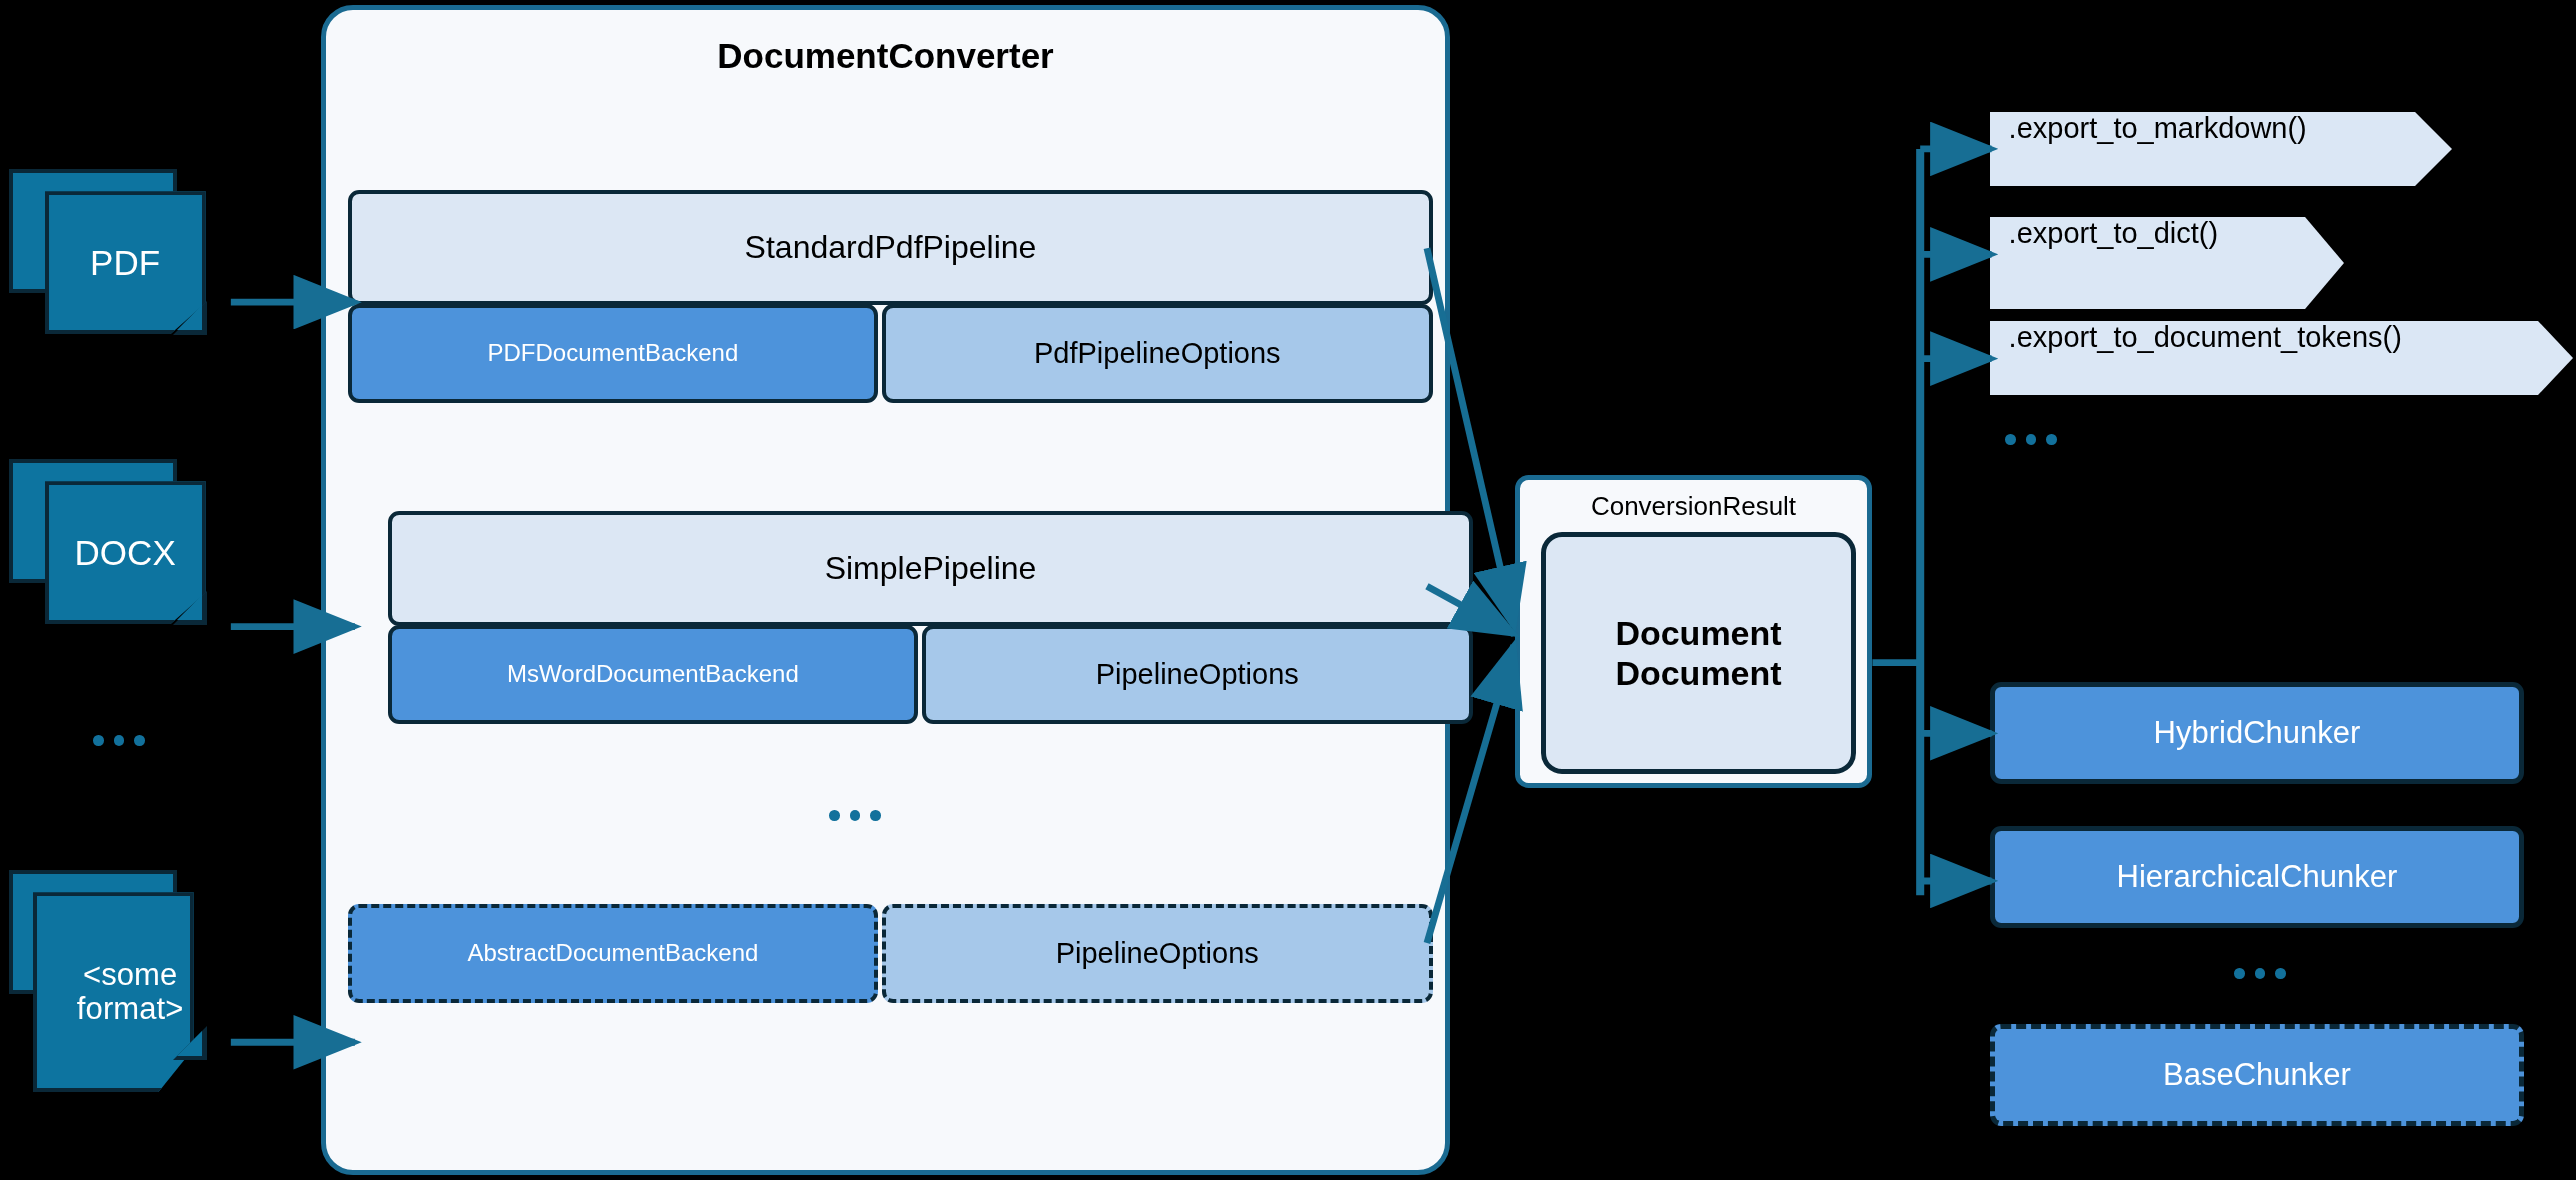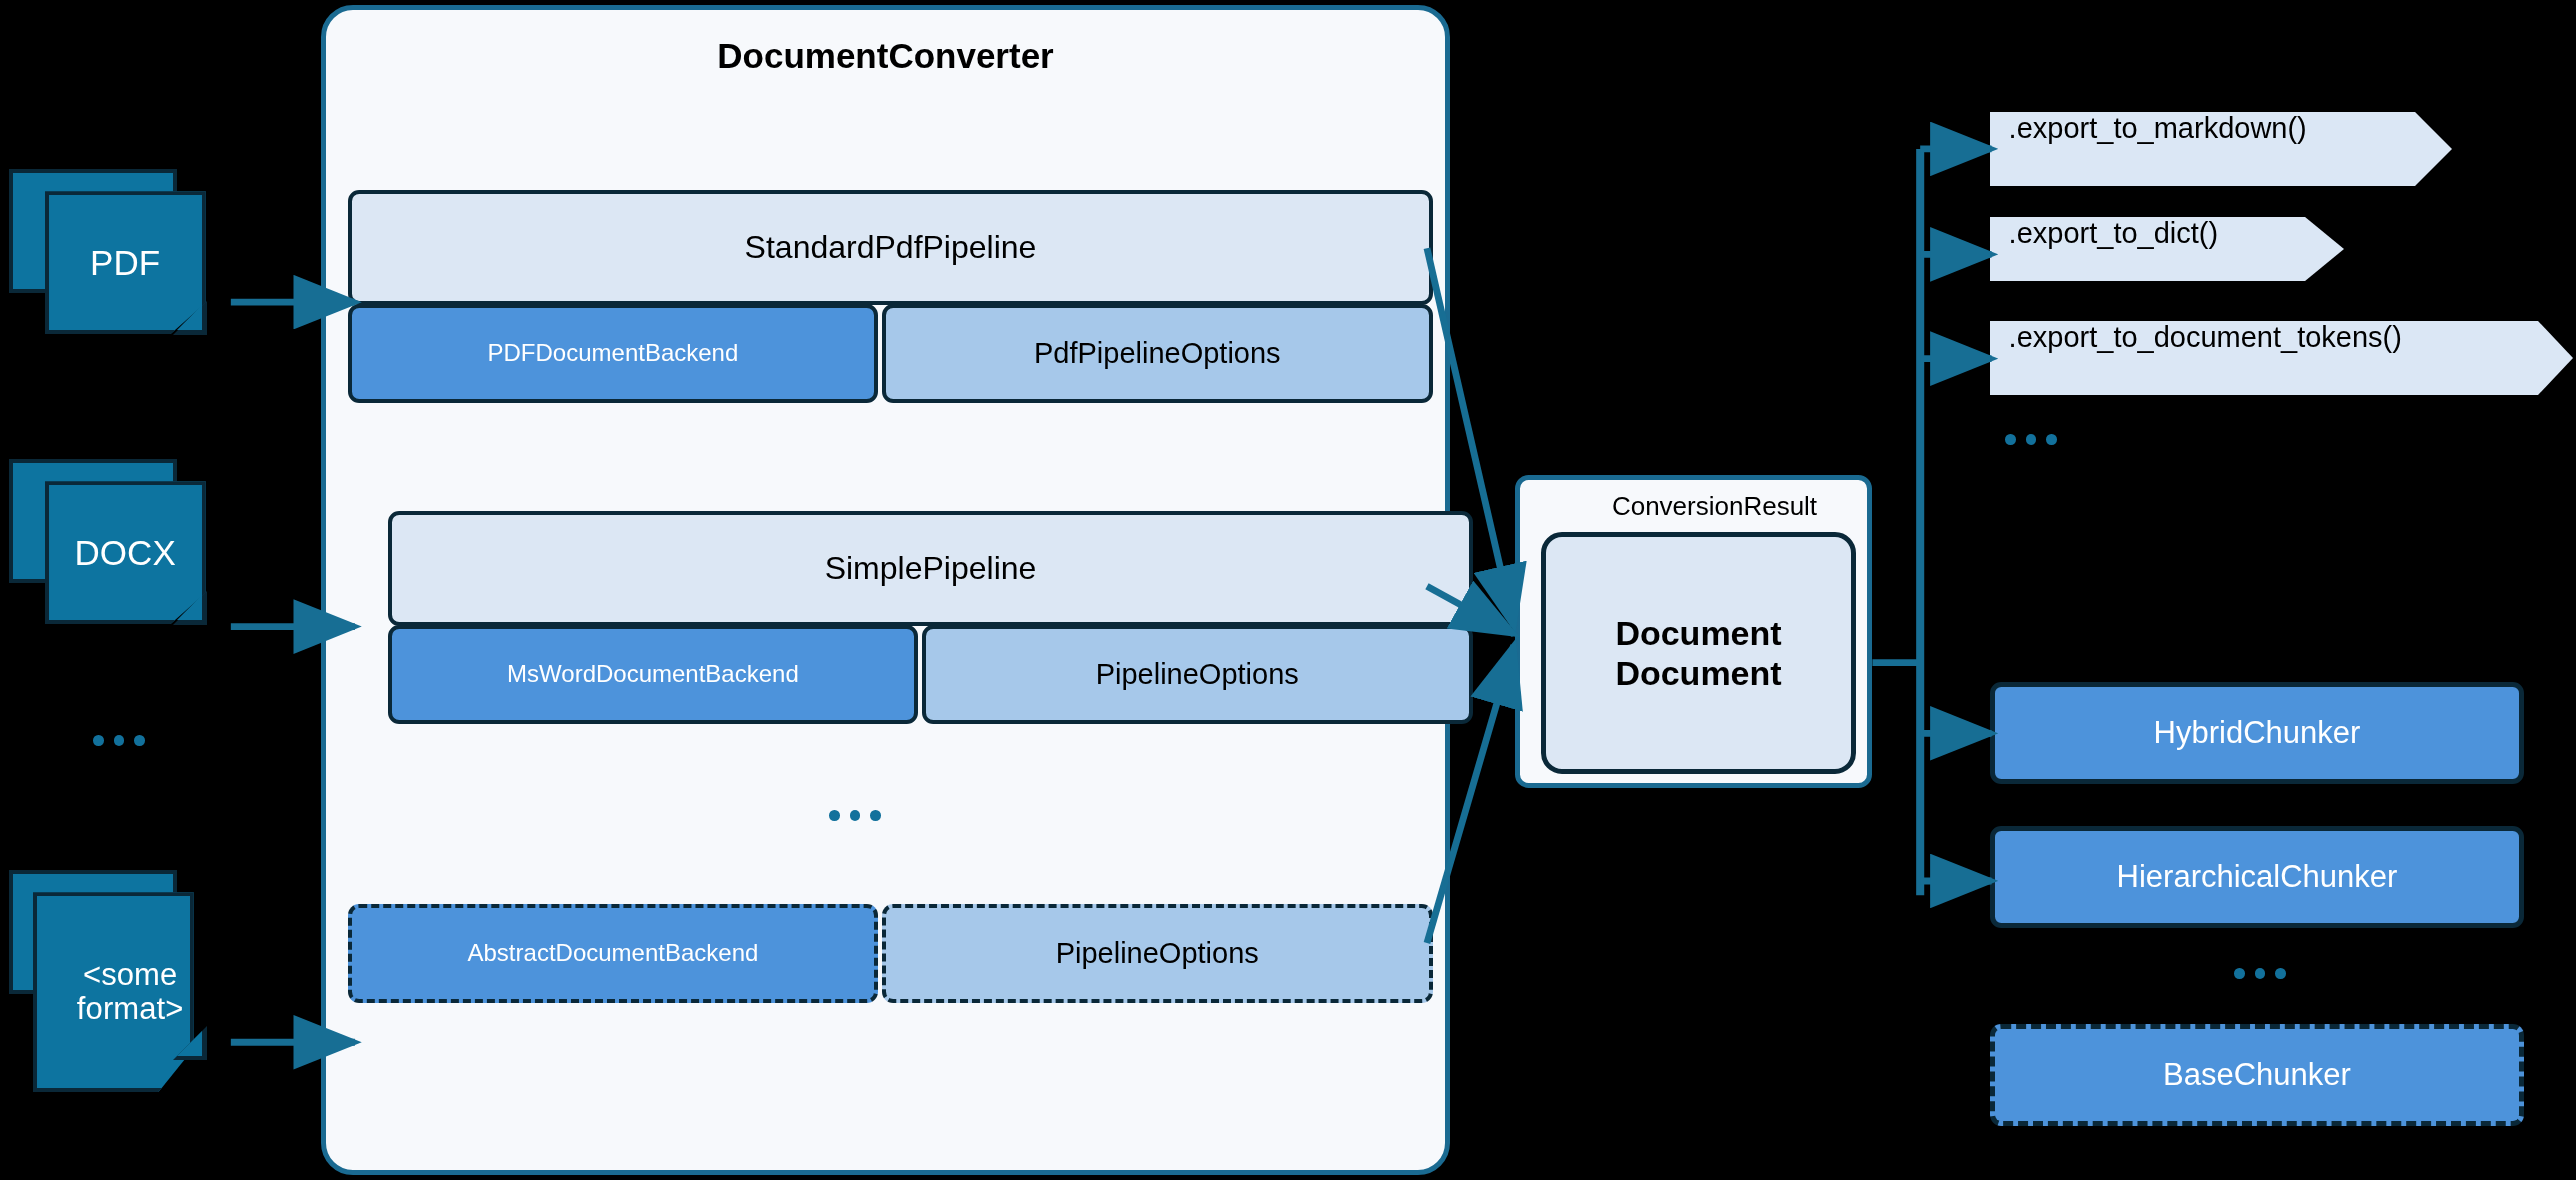--- a/index.html
+++ b/index.html
@@ -171,21 +171,20 @@
     box-sizing: border-box;
     z-index: 20;
   }
   #conversion-result-title {
     position: absolute;
     left: 0; top: 11.2px;
     width: 100%;
     text-align: center;
     font-size: 26px;
     color: #000000;
-    padding-left: 21px;
   }
   #docling-document {
     position: absolute;
     left: 21px; top: 52px;
     width: 315px; height: 242px;
     background: #dce7f4;
     border: 5px solid #0a2838;
     border-radius: 21px;
     box-sizing: border-box;
     display: flex;
@@ -348,21 +347,21 @@
       <span>Document</span>
       <span>Document</span>
     </div>
   </div>
 
   <div class="export-chevron" style="left:1990px; top:112px; width:462px; height:74px;
               clip-path: polygon(0 0, 92% 0, 100% 50%, 92% 100%, 0 100%);">
     <span>.export_to_markdown()</span>
   </div>
 
-  <div class="export-chevron" style="left:1990px; top:217px; width:354px; height:64px;
+  <div class="export-chevron" style="left:1990px; top:217px; width:354px; height:92px;
               clip-path: polygon(0 0, 89% 0, 100% 50%, 89% 100%, 0 100%);">
     <span>.export_to_dict()</span>
   </div>
 
   <div class="export-chevron" style="left:1990px; top:321px; width:583px; height:74px;
               clip-path: polygon(0 0, 94% 0, 100% 50%, 94% 100%, 0 100%);">
     <span>.export_to_document_tokens()</span>
   </div>
 
   <div class="dots" style="left:2005px; top:434px;">

